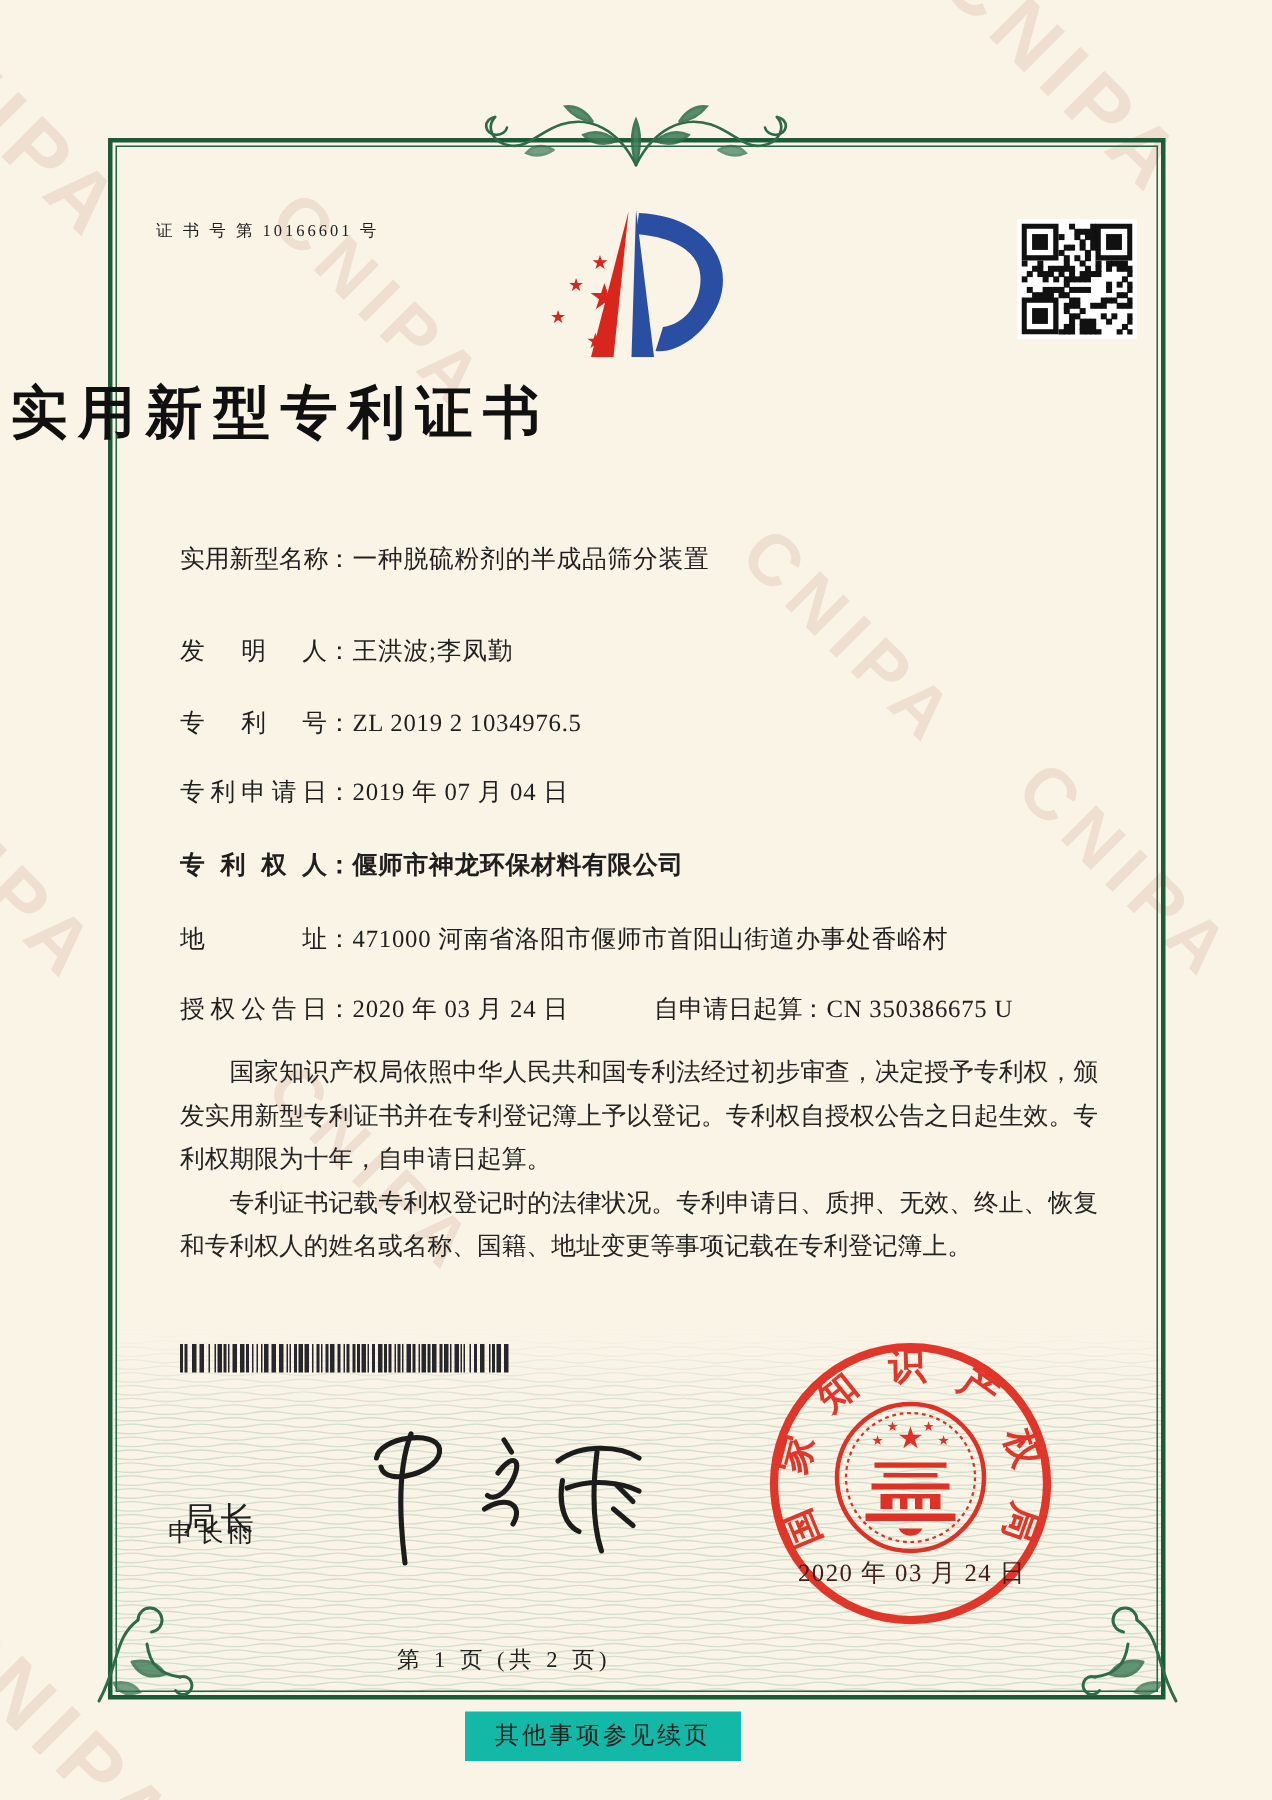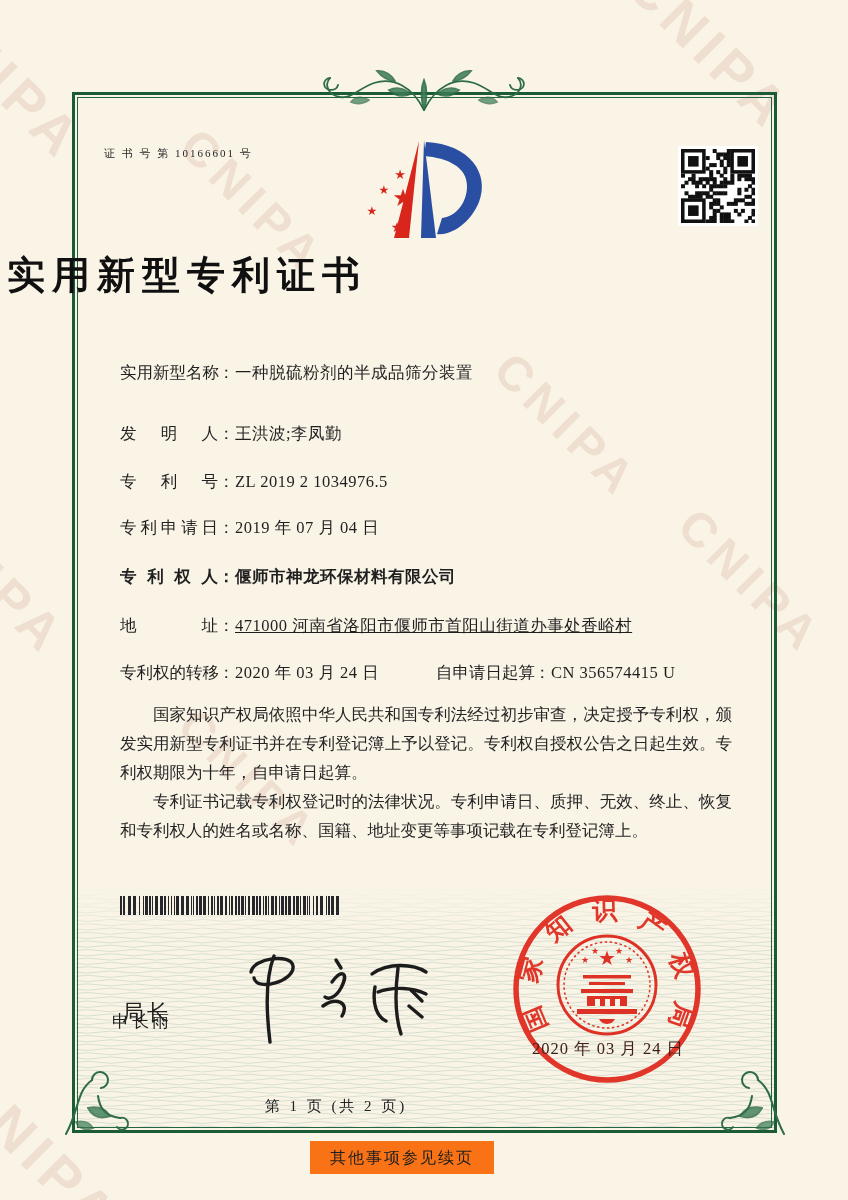--- a/index.html
+++ b/index.html
@@ -62,21 +62,21 @@
   #sig-name{left:112px;top:1010px;font-size:17px;letter-spacing:3px;z-index:5;}
   #signature{left:212px;top:940px;z-index:5;}
   
   #seal{left:511px;top:893px;z-index:5;}
   #sealdate{left:516px;top:1038px;width:184px;text-align:center;
     font-size:16.5px;letter-spacing:1px;color:#40201a;z-index:6;white-space:nowrap;}
   
   #pagefoot{left:0;top:1097px;width:672px;text-align:center;font-size:15px;
     letter-spacing:3px;z-index:5;color:#222;}
   #contnote{left:310px;top:1141px;width:184px;height:33px;line-height:33px;
-    background:#f97316;text-align:center;font-size:16px;letter-spacing:2px;z-index:5;}
+    background:#14b8a6;text-align:center;font-size:16px;letter-spacing:2px;z-index:5;}
 </style>
 </head>
 <body>
 
 <div id="wmlayer">
     <div class="wm" style="left: -48px; top: -18px; font-size: 56px;">CNIPA</div>
     <div class="wm" style="left: 660px; top: -48px; font-size: 56px;">CNIPA</div>
     <div class="wm" style="left: 208px; top: 118px; font-size: 48px;">CNIPA</div>
     <div class="wm" style="left: 522px; top: 342px; font-size: 48px;">CNIPA</div>
     <div class="wm" style="left: -58px; top: 488px; font-size: 52px;">CNIPA</div>
@@ -350,22 +350,22 @@
 </div>
 
 <div id="title" class="abs">实用新型专利证书</div>
 
 <div id="fieldrows">
     <div class="frow" style="top: 362px;"><span class="flabel">实用新型名称</span><span class="fcolon">：</span><span class="fvalue">一种脱硫粉剂的半成品筛分装置</span></div>
     <div class="frow" style="top: 423px;"><span class="flabel">发明人</span><span class="fcolon">：</span><span class="fvalue">王洪波;李凤勤</span></div>
     <div class="frow" style="top: 471px;"><span class="flabel">专利号</span><span class="fcolon">：</span><span class="fvalue">ZL 2019 2 1034976.5</span></div>
     <div class="frow" style="top: 517px;"><span class="flabel">专利申请日</span><span class="fcolon">：</span><span class="fvalue">2019 年 07 月 04 日</span></div>
     <div class="frow" style="top: 566px; font-weight: bold;"><span class="flabel">专利权人</span><span class="fcolon">：</span><span class="fvalue">偃师市神龙环保材料有限公司</span></div>
-    <div class="frow" style="top: 615px; text-decoration: underline;"><span class="flabel">地址</span><span class="fcolon">：</span><span class="fvalue">471000 河南省洛阳市偃师市首阳山街道办事处香峪村</span></div>
-    <div class="frow" style="top: 662px;"><span class="flabel">专利权的转移</span><span class="fcolon">：</span><span class="fvalue">2020 年 03 月 24 日</span><span class="fpair2"><span class="flabel">自申请日起算</span><span class="fcolon">：</span><span class="fvalue">CN 356574415 U</span></span></div>
+    <div class="frow" style="top: 615px;"><span class="flabel">地址</span><span class="fcolon">：</span><span class="fvalue">471000 河南省洛阳市偃师市首阳山街道办事处香峪村</span></div>
+    <div class="frow" style="top: 662px;"><span class="flabel">授权公告日</span><span class="fcolon">：</span><span class="fvalue">2020 年 03 月 24 日</span><span class="fpair2"><span class="flabel">自申请日起算</span><span class="fcolon">：</span><span class="fvalue">CN 350386675 U</span></span></div>
   </div>
 
 <div id="bodytext" class="abs">
   <p>国家知识产权局依照中华人民共和国专利法经过初步审查，决定授予专利权，颁发实用新型专利证书并在专利登记簿上予以登记。专利权自授权公告之日起生效。专利权期限为十年，自申请日起算。</p>
   <p>专利证书记载专利权登记时的法律状况。专利申请日、质押、无效、终止、恢复和专利权人的姓名或名称、国籍、地址变更等事项记载在专利登记簿上。</p>
 </div>
 
 <svg id="barcode" class="abs" width="224" height="20" viewBox="0 0 224 20">
     <rect x="0" y="0" width="2" height="19" fill="#26262b"></rect>
     <rect x="3" y="0" width="2" height="19" fill="#26262b"></rect>

